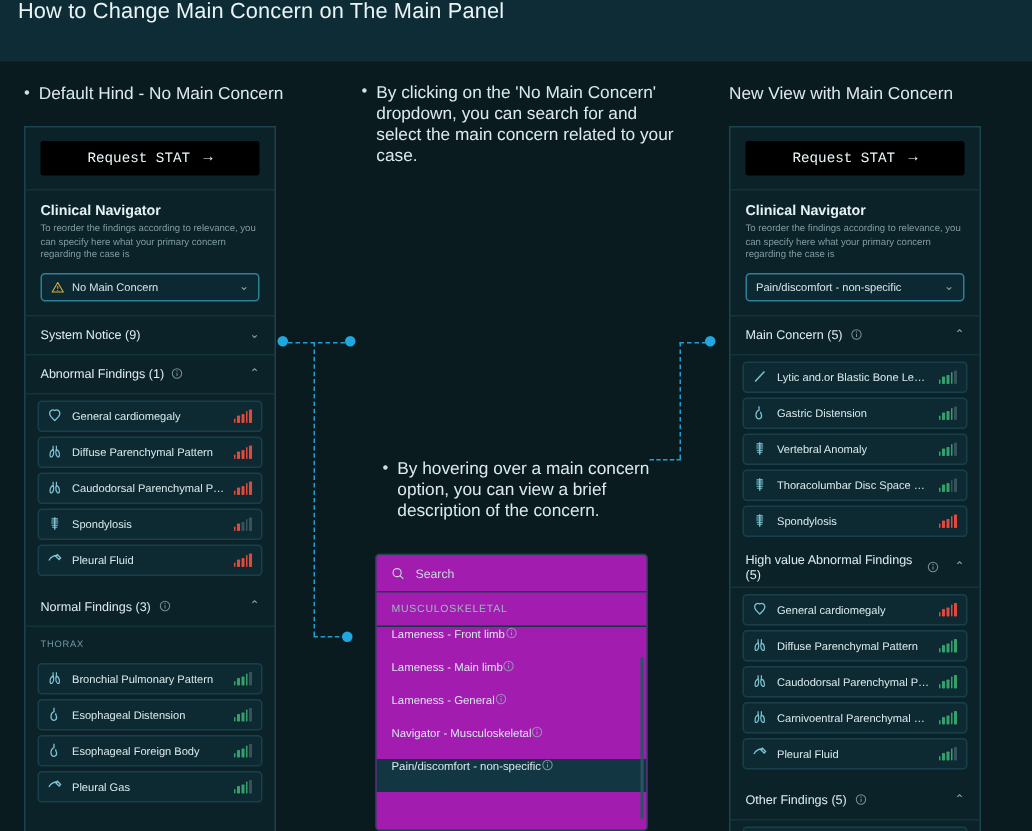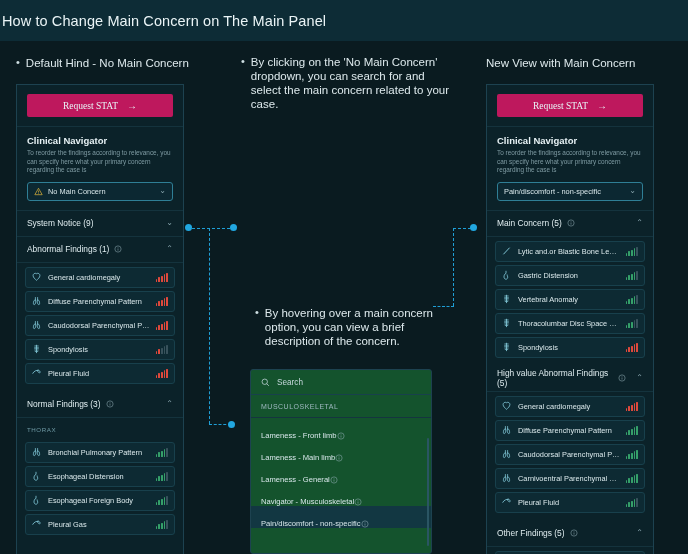--- a/index.html
+++ b/index.html
@@ -8,22 +8,22 @@
     background: #0a1b20;
     font-family: "Liberation Sans", sans-serif;
     overflow: hidden;
   }
   .page { position: relative; width: 688px; height: 554px; background: #0a1b20; }
 
   
   .header {
     height: 41px; width: 688px;
     background: #0d2c36;
-    display: flex; align-items: center;
-    padding-left: 2px;
+    display: flex; 
+    padding-left: 12px;
   }
   .header-title { color: #eaf4f6; font-size: 14.5px; letter-spacing: .1px; }
 
   
   .col-head {
     position: absolute; color: #dce9ec; font-size: 11.5px;
     display: flex; gap: 6px; align-items: flex-start; line-height: 14px;
   }
   .bullet { color: #cfe0e4; font-size: 11px; line-height: 13px; }
   .col-head.left  { left: 16px;  top: 56px; }
@@ -39,24 +39,24 @@
     border-right: 1px solid #1d4250;
     border-top: 1px solid #1d4250;
     overflow: hidden;
   }
   .panel.left  { left: 16px;  top: 84px; width: 168px; height: 470px; }
   .panel.right { left: 486px; top: 84px; width: 168px; height: 470px; }
 
   .stat-wrap { padding: 9px 10px 9px 10px; border-bottom: 1px solid #14333d; }
   .stat-btn {
     height: 23px; width: 100%;
-    background: #be185d; border: none; border-radius: 2px;
+    background: #000000; border: none; border-radius: 2px;
     color: #e9f5f8; font-size: 9.5px;
     display: flex; align-items: center; justify-content: center; gap: 9px;
-    font-family: Liberation Serif, serif; cursor: pointer; text-align: right;
+    font-family: Liberation Mono, monospace; cursor: pointer; text-align: right;
   }
   .arrow { font-size: 10px; }
 
   .nav-block { padding: 8px 10px 9px 10px; border-bottom: 1px solid #14333d; }
   .nav-title { color: #e6f1f4; font-size: 9.5px; font-weight: bold; margin-bottom: 3px; }
   .nav-desc { color: #7f9ba3; font-size: 6.4px; line-height: 8.6px; margin-bottom: 7px; }
 
   .concern-select {
     height: 19px; border: 1px solid #2f7f96; border-radius: 3px;
     background: #0c2832; display: flex; align-items: center;
@@ -91,34 +91,34 @@
   .item-label {
     color: #dbe9ec; font-size: 7.4px; flex: 1;
     white-space: nowrap; overflow: hidden; text-overflow: ellipsis;
   }
   .bars { display: flex; align-items: flex-end; gap: 1px; height: 9px; flex: none; }
   .bars i { width: 1.7px; display: block; border-radius: .5px; }
 
   
   .dropdown {
     position: absolute; left: 250px; top: 369px; width: 182px; height: 185px;
-    background: #14532d; border: 1px solid #1d4250; border-radius: 3px;
+    background: #a21caf; border: 1px solid #1d4250; border-radius: 3px;
     overflow: hidden;
   }
   .dd-search {
     height: 25px; display: flex; align-items: center; gap: 7px;
     padding: 0 10px; border-bottom: 1px solid #18404c;
   }
   .dd-search-ph { color: #c6d8dc; font-size: 8.2px; }
   .dd-group {
     color: #9fb9c0; font-size: 7px; letter-spacing: .5px;
     padding: 8px 10px 7px 10px; border-bottom: 1px solid #15353f;
   }
   .dd-item {
-    height: 22px; display: flex; align-items: flex-end; gap: 0;
+    height: 22px; display: flex; align-items: flex-start; gap: 0;
     padding: 0 10px; color: #d9e8eb; font-size: 7.6px; cursor: pointer;
   }
   .dd-item.sel { background: #123742; }
   .dd-scroll {
     position: absolute; right: 2px; top: 68px; width: 2px; height: 108px;
     background: #2a5563; border-radius: 1px;
   }
 
   
   .conn { position: absolute; }

